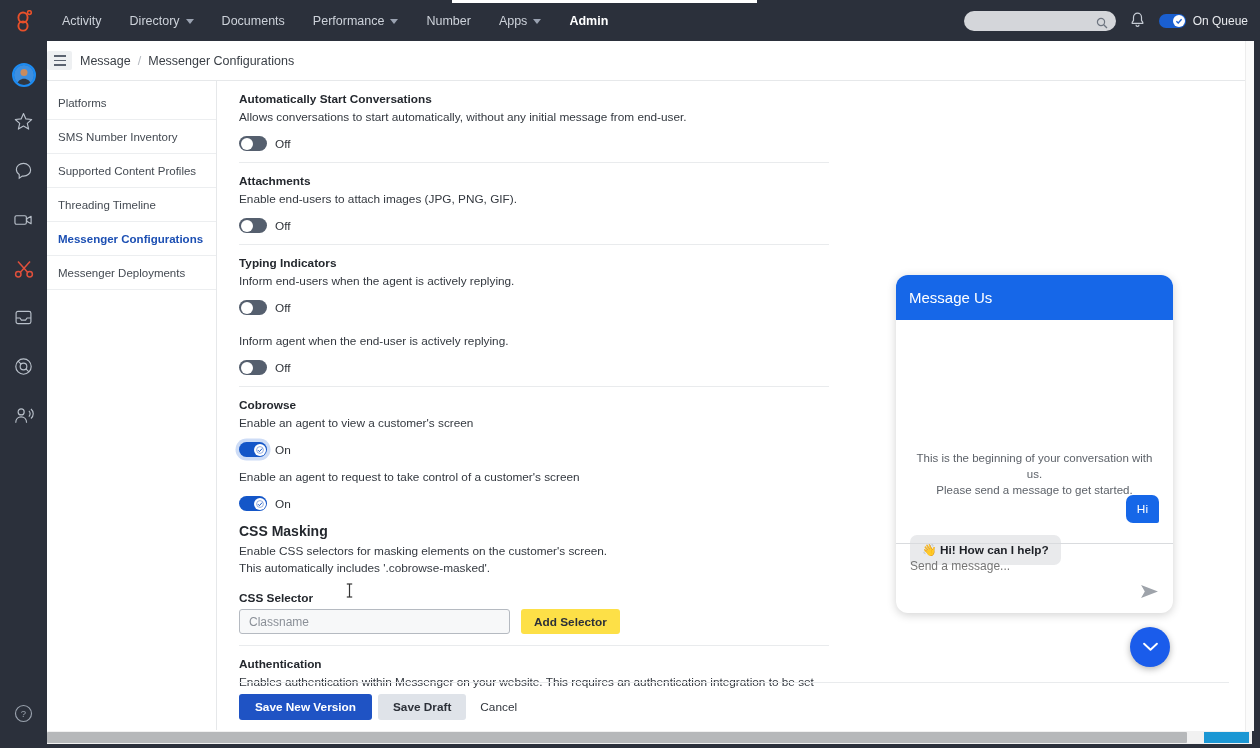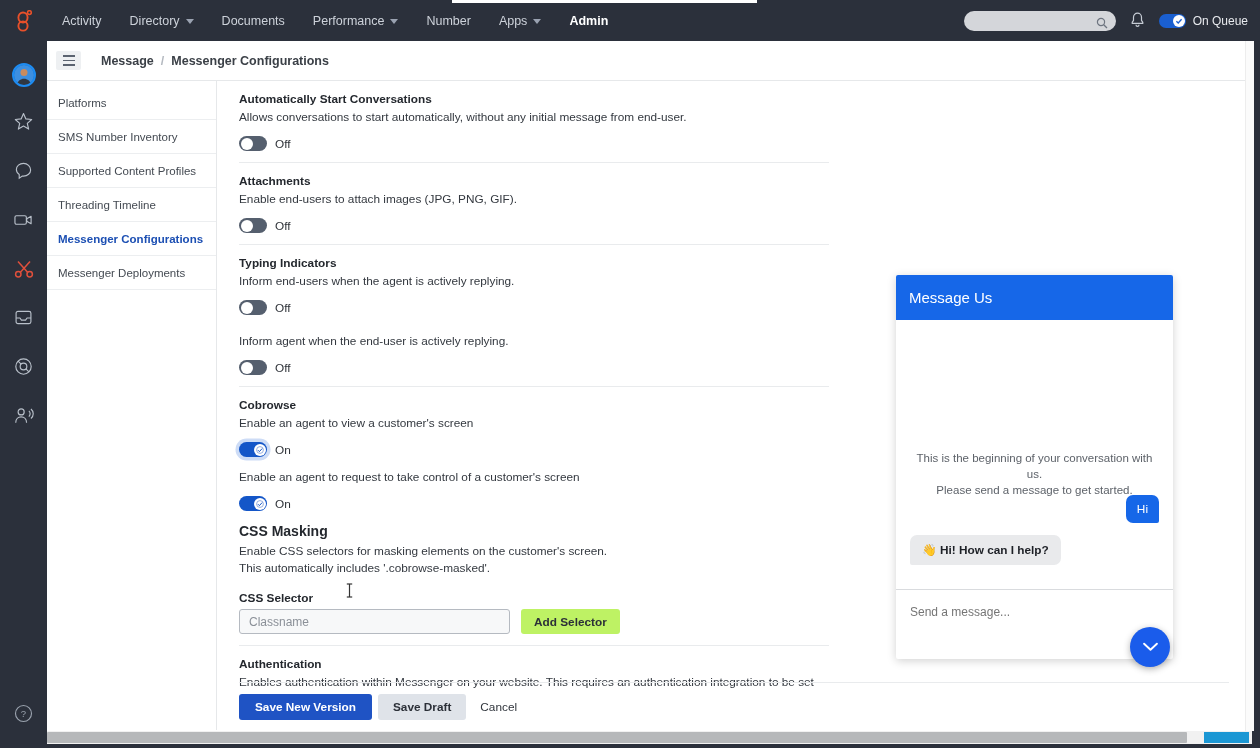--- a/index.html
+++ b/index.html
@@ -72,22 +72,22 @@
     display:flex;align-items:center;justify-content:center; overflow:hidden;
   }
   .rail-bottom { margin-top:auto; margin-bottom:8px; }
 
   
   .page {
     position:absolute; top:41px; left:47px; width:1205px; height:690px;
     background:#ffffff; overflow:hidden;
   }
   .breadcrumb-bar {
-    height:40px; display:flex; align-items:center; padding-left:9px; gap:20px;
-    border-bottom:1px solid #e6e8ea; background:#fff;font-weight:bold;
+    height:40px; display:flex; align-items:center; padding-left:0; gap:8px;
+    border-bottom:1px solid #e6e8ea; background:#fff;
   }
   .hamburger {
     width:25px;height:19px;background:#eef0f2;border-radius:2px;
     display:flex;flex-direction:column;justify-content:center;align-items:center;gap:3px;
     cursor:pointer;
   }
   .hamburger span { display:block; width:12px; height:1.5px; background:#5b6370; }
   .crumbs { display:flex; align-items:center; gap:7px; font-size:12.5px; color:#3b4047; }
   .crumb { cursor:pointer; }
   .crumb-sep { color:#b4b9c0; }
@@ -138,35 +138,35 @@
   .text-input {
     width:271px; height:25px; border:1px solid #b5bac1; border-radius:3px;
     background:#f7f8f9; padding:0 9px; font-size:12px; color:#333;
     font-family:"Liberation Sans", sans-serif; outline:none;
   }
   .text-input::placeholder { color:#8b9098; }
   .btn {
     border:0; border-radius:3px; font-family:"Liberation Sans", sans-serif;
     font-size:11.8px; font-weight:bold; cursor:pointer;
   }
-  .btn-secondary { background:#bef264; color:#2c3038; height:25px; padding:0 13px; }
+  .btn-secondary { background:#fde047; color:#2c3038; height:25px; padding:0 13px; }
   .btn-primary { background:#1f53c4; color:#fff; height:26px; padding:0 16px; }
   .btn-draft { background:#dfe3e9; color:#2c3038; height:26px; padding:0 15px; }
   .btn-link { background:transparent; color:#30353c; height:26px; padding:0 8px; font-weight:normal; }
 
   .actions {
     position:absolute; left:22px; bottom:10px; display:flex; align-items:center; gap:6px;
     width:990px; padding-top:11px; border-top:1px solid #e9ebed;
   }
   .ibeam { position:absolute; left:345px; top:583px; pointer-events:none; }
 
   
   .messenger {
-    position:absolute; left:896px; top:275px; width:277px; height:384px;
-    background:#ffffff; box-shadow:0 2px 10px rgba(0,0,0,.18); border-radius:2px;
+    position:absolute; left:896px; top:275px; width:277px; height:338px;
+    background:#ffffff; box-shadow:0 2px 10px rgba(0,0,0,.18); border-radius:12px;
     display:flex; flex-direction:column; overflow:hidden;
   }
   .msgr-head {
     height:45px; background:#1667e8; display:flex; align-items:center; padding-left:13px;
   }
   .msgr-title { color:#fff; font-size:15px; }
   .msgr-body { flex:1; position:relative; padding:0 14px; }
   .msgr-intro {
     position:absolute; left:14px; right:14px; top:130px;
     text-align:center; font-size:11.5px; color:#5d6269; line-height:16px;

